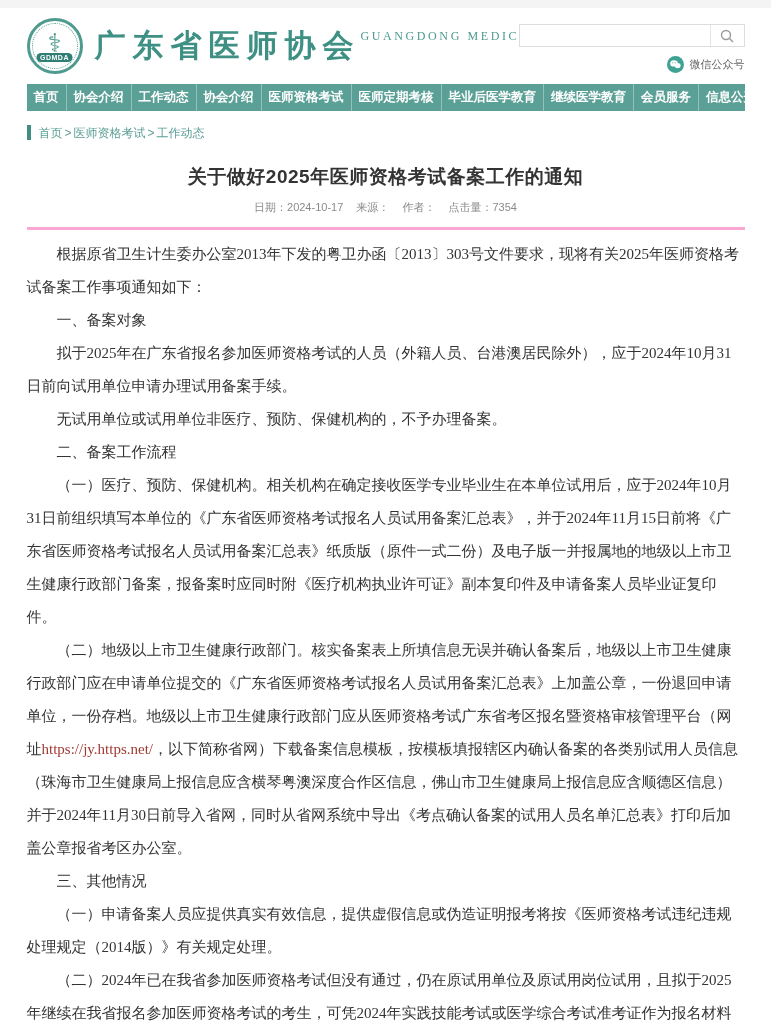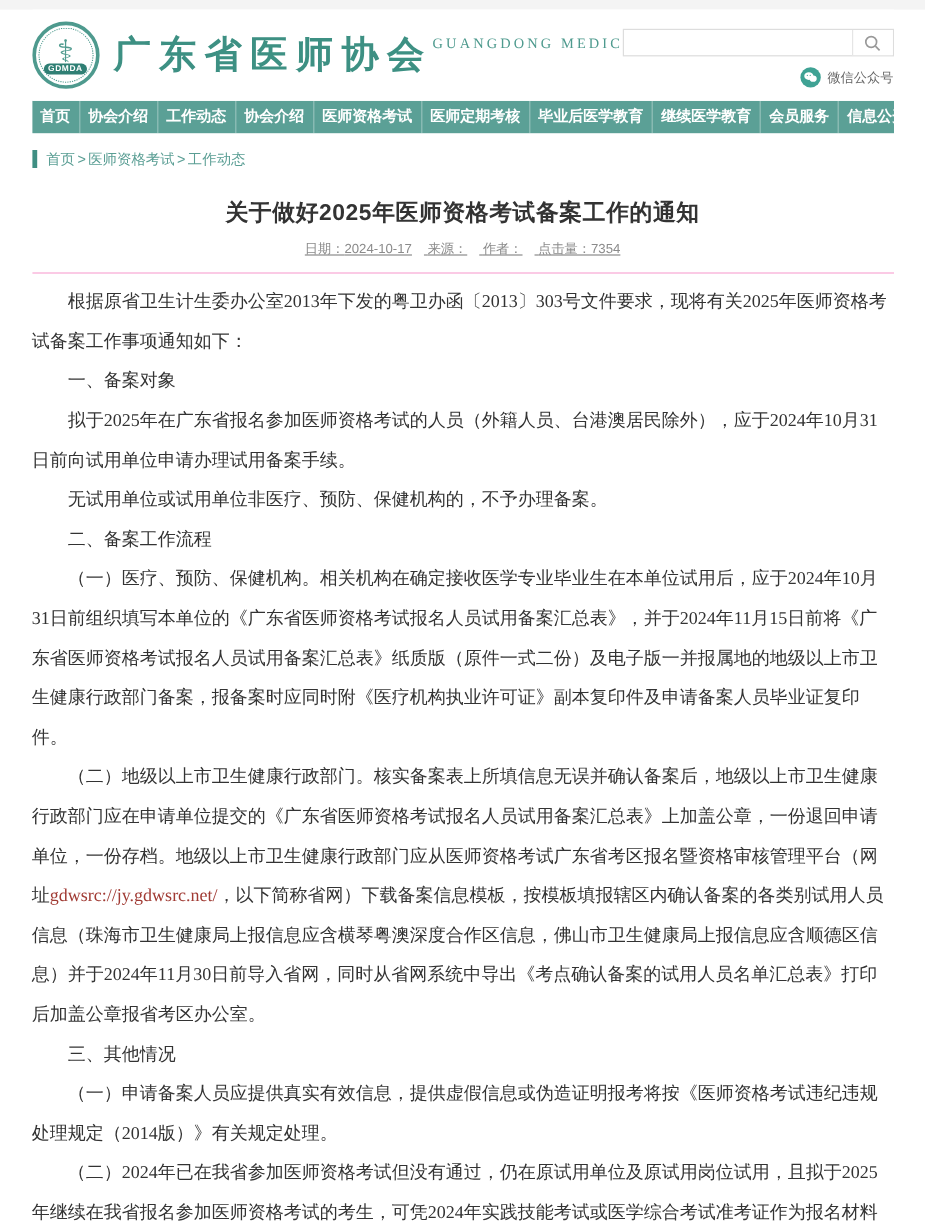--- a/index.html
+++ b/index.html
@@ -83,27 +83,27 @@
   
   .breadcrumb{
     display:flex;gap:8px;
     margin-top:14px;font-size:12px;color:#5A9E94;
   }
   .crumb-accent{width:4px;height:15px;background:#3F8F83;}
   .breadcrumb a{color:#5A9E94;text-decoration:none;cursor:pointer;}
   .crumb-sep{color:#5A9E94;margin:0 2px;}
 
   
-  .article-header{border-bottom:1px solid #f9a8d4;padding-bottom:12px;}
+  .article-header{border-bottom:3px solid #f9a8d4;padding-bottom:12px;}
   .article-title{
     text-align:center;font-size:19px;font-weight:bold;color:#333;
     margin-top:22px;letter-spacing:.5px;
   }
   .article-meta{
-    text-align:center;font-size:11px;color:#8b8b8b;margin-top:10px;text-decoration:underline;
+    text-align:center;font-size:11px;color:#8b8b8b;margin-top:10px;
   }
   .article-meta .m-gap{display:inline-block;width:10px;}
   .article-body{
     font-family:"Liberation Serif","DejaVu Serif",serif;
     font-size:15px;line-height:2.2;color:#333;
     padding:8px 0 6px;
   }
   .article-body p{text-indent:2em;margin:0;}
   .url{color:var(--link-red);cursor:pointer;}
 </style>
@@ -176,19 +176,19 @@
     </div>
   </div>
 
   <div class="article-body">
       <p>根据原省卫生计生委办公室2013年下发的粤卫办函〔2013〕303号文件要求，现将有关2025年医师资格考试备案工作事项通知如下：</p>
       <p>一、备案对象</p>
       <p>拟于2025年在广东省报名参加医师资格考试的人员（外籍人员、台港澳居民除外），应于2024年10月31日前向试用单位申请办理试用备案手续。</p>
       <p>无试用单位或试用单位非医疗、预防、保健机构的，不予办理备案。</p>
       <p>二、备案工作流程</p>
       <p>（一）医疗、预防、保健机构。相关机构在确定接收医学专业毕业生在本单位试用后，应于2024年10月31日前组织填写本单位的《广东省医师资格考试报名人员试用备案汇总表》，并于2024年11月15日前将《广东省医师资格考试报名人员试用备案汇总表》纸质版（原件一式二份）及电子版一并报属地的地级以上市卫生健康行政部门备案，报备案时应同时附《医疗机构执业许可证》副本复印件及申请备案人员毕业证复印件。</p>
-      <p>（二）地级以上市卫生健康行政部门。核实备案表上所填信息无误并确认备案后，地级以上市卫生健康行政部门应在申请单位提交的《广东省医师资格考试报名人员试用备案汇总表》上加盖公章，一份退回申请单位，一份存档。地级以上市卫生健康行政部门应从医师资格考试广东省考区报名暨资格审核管理平台（网址<span class="url">gdwsrc://jy.gdwsrc.net/</span>，以下简称省网）下载备案信息模板，按模板填报辖区内确认备案的各类别试用人员信息（珠海市卫生健康局上报信息应含横琴粤澳深度合作区信息，佛山市卫生健康局上报信息应含顺德区信息）并于2024年11月30日前导入省网，同时从省网系统中导出《考点确认备案的试用人员名单汇总表》打印后加盖公章报省考区办公室。</p>
+      <p>（二）地级以上市卫生健康行政部门。核实备案表上所填信息无误并确认备案后，地级以上市卫生健康行政部门应在申请单位提交的《广东省医师资格考试报名人员试用备案汇总表》上加盖公章，一份退回申请单位，一份存档。地级以上市卫生健康行政部门应从医师资格考试广东省考区报名暨资格审核管理平台（网址<span class="url">https://jy.https.net/</span>，以下简称省网）下载备案信息模板，按模板填报辖区内确认备案的各类别试用人员信息（珠海市卫生健康局上报信息应含横琴粤澳深度合作区信息，佛山市卫生健康局上报信息应含顺德区信息）并于2024年11月30日前导入省网，同时从省网系统中导出《考点确认备案的试用人员名单汇总表》打印后加盖公章报省考区办公室。</p>
       <p>三、其他情况</p>
       <p>（一）申请备案人员应提供真实有效信息，提供虚假信息或伪造证明报考将按《医师资格考试违纪违规处理规定（2014版）》有关规定处理。</p>
       <p>（二）2024年已在我省参加医师资格考试但没有通过，仍在原试用单位及原试用岗位试用，且拟于2025年继续在我省报名参加医师资格考试的考生，可凭2024年实践技能考试或医学综合考试准考证作为报名材料之一报名参加2025年医师资格考试，免予办理备案手续。</p>
     </div>
 
 </main>
 
 </body></html>

